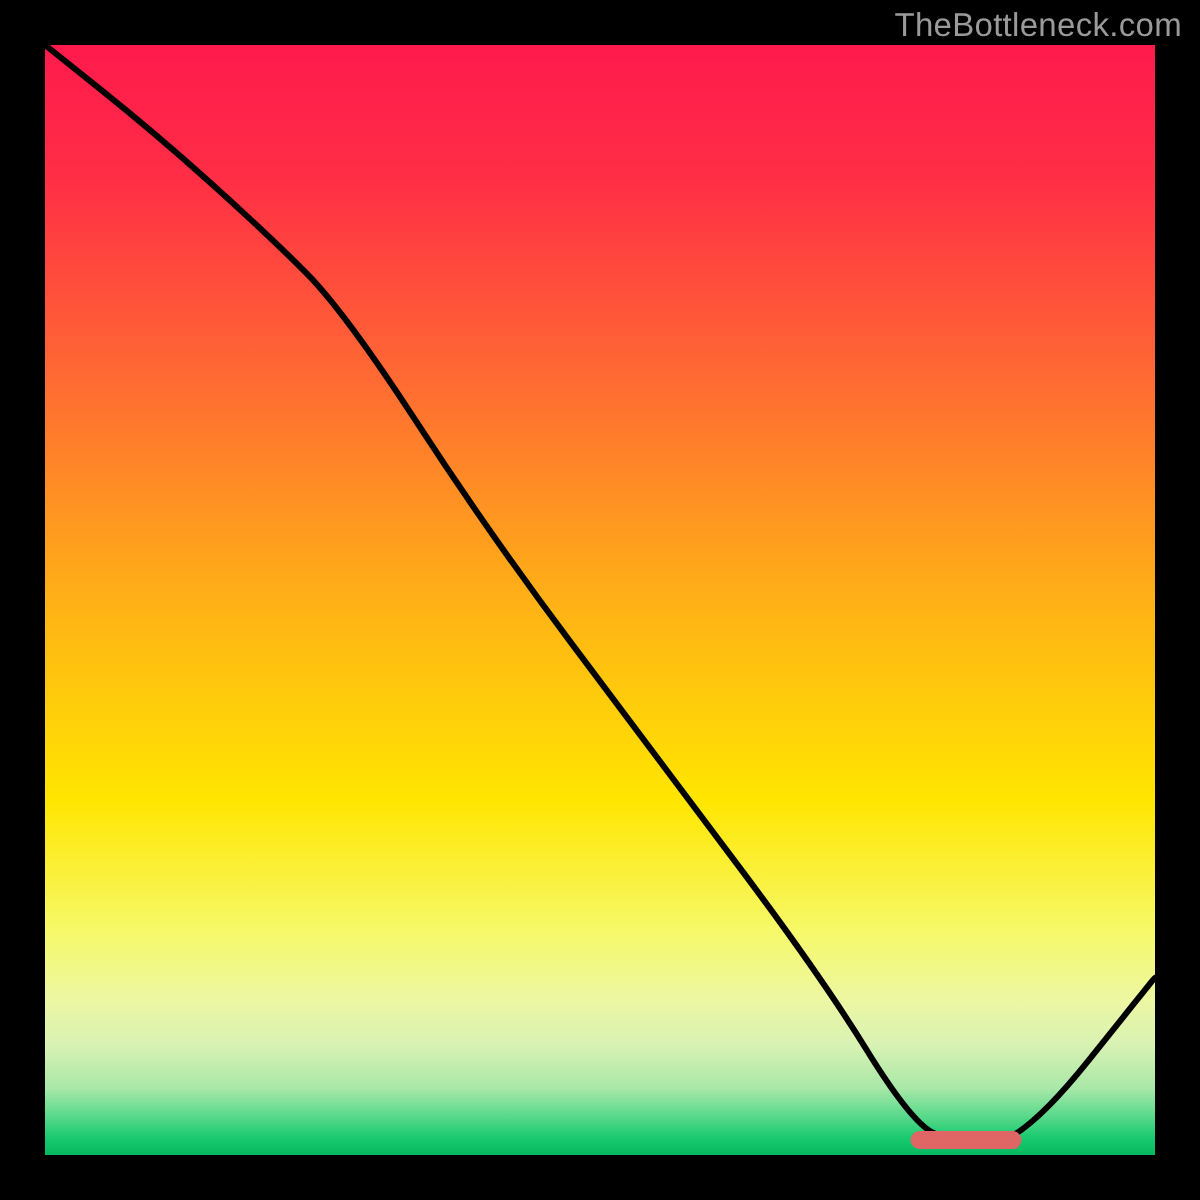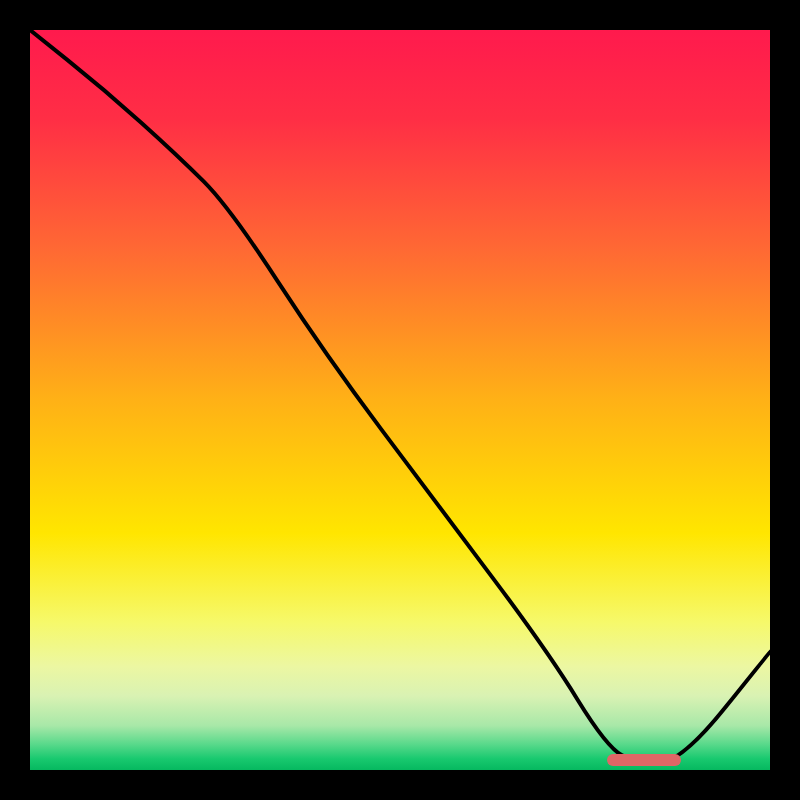--- a/index.html
+++ b/index.html
@@ -83,13 +83,14 @@
       <rect x="0" y="0" width="740" height="740" fill="url(#bg)"></rect>
     </svg>
 
     <svg class="curve" viewBox="0 0 740 740" preserveAspectRatio="none">
       <path id="curve-path" d="M 0.0 0.0 Q 0.0 0.0 37.0 29.6 Q 74.0 59.2 111.0 92.5 Q 148.0 125.8 173.9 151.7 Q 199.8 177.6 247.9 251.6 Q 296.0 325.6 351.5 399.6 Q 407.0 473.6 462.5 547.6 Q 518.0 621.6 547.6 669.7 Q 577.2 717.8 592.0 725.2 Q 606.8 732.6 629.0 732.6 Q 651.2 732.6 695.6 677.1 T 740.0 621.6" fill="none" stroke="#000000" stroke-width="4" stroke-linejoin="round" stroke-linecap="round"></path>
     </svg>
 
     <div class="marker" id="optimal-marker" style="left: 577.2px; width: 74px; bottom: 4px; background: rgb(224, 102, 102);"></div>
   </div>
 
+  <div class="watermark">TheBottleneck.com</div>
 </div>
 
 </body></html>

